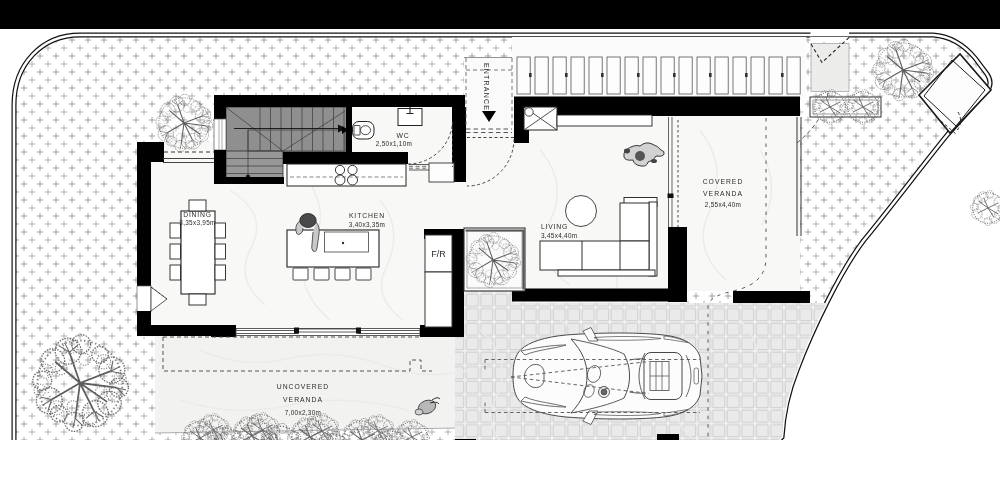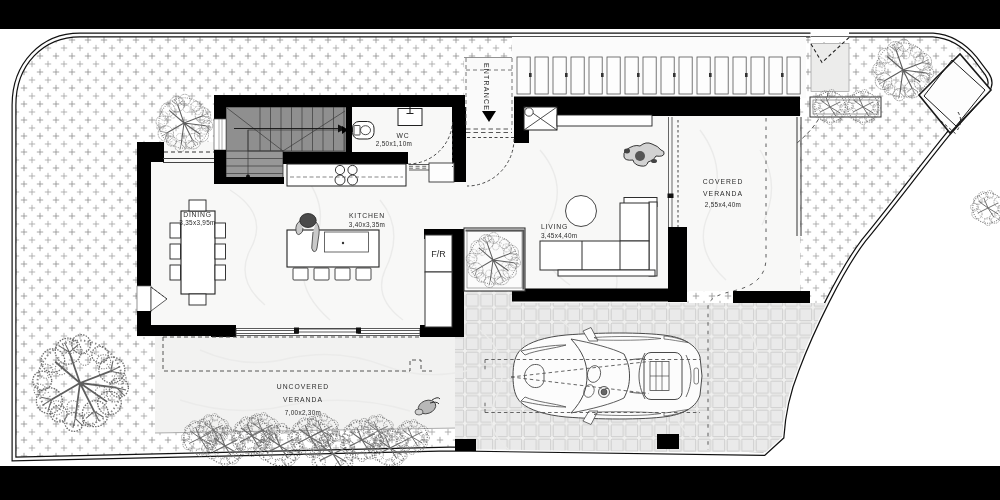--- a/index.html
+++ b/index.html
@@ -1,16 +1,16 @@
 <!DOCTYPE html>
 <html><head>
 <meta charset="utf-8">
 <style>
   html,body{margin:0;padding:0;background:#fff;}
-  .wrap{width:1000px;height:500px;position:relative;overflow:hidden;background:#fff;
+  .wrap{width:1000px;height:440px;position:relative;overflow:hidden;background:#fff;
         font-family:"Liberation Sans", sans-serif;}
   svg{display:block;}
   text{font-family:"Liberation Sans", sans-serif;fill:#2b2b2b;}
 </style>
 </head>
 <body>
 <div class="wrap">
 <svg width="1000" height="500" viewBox="0 0 1000 500">
 <defs>
 

